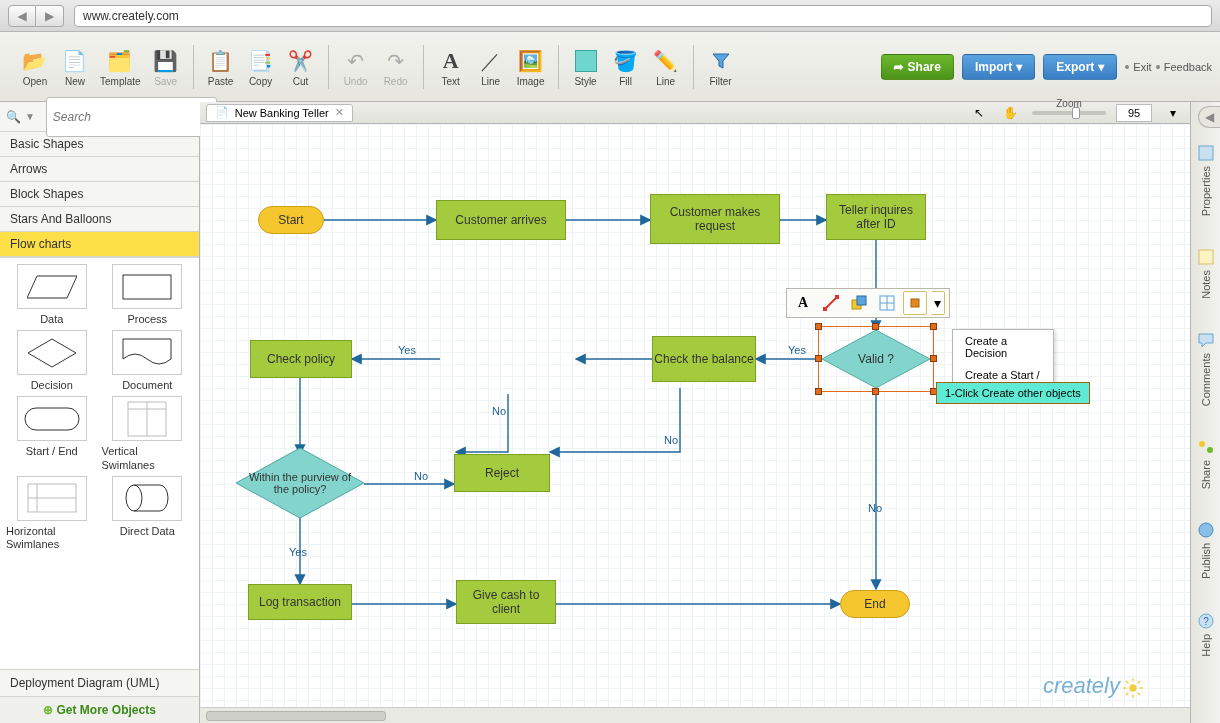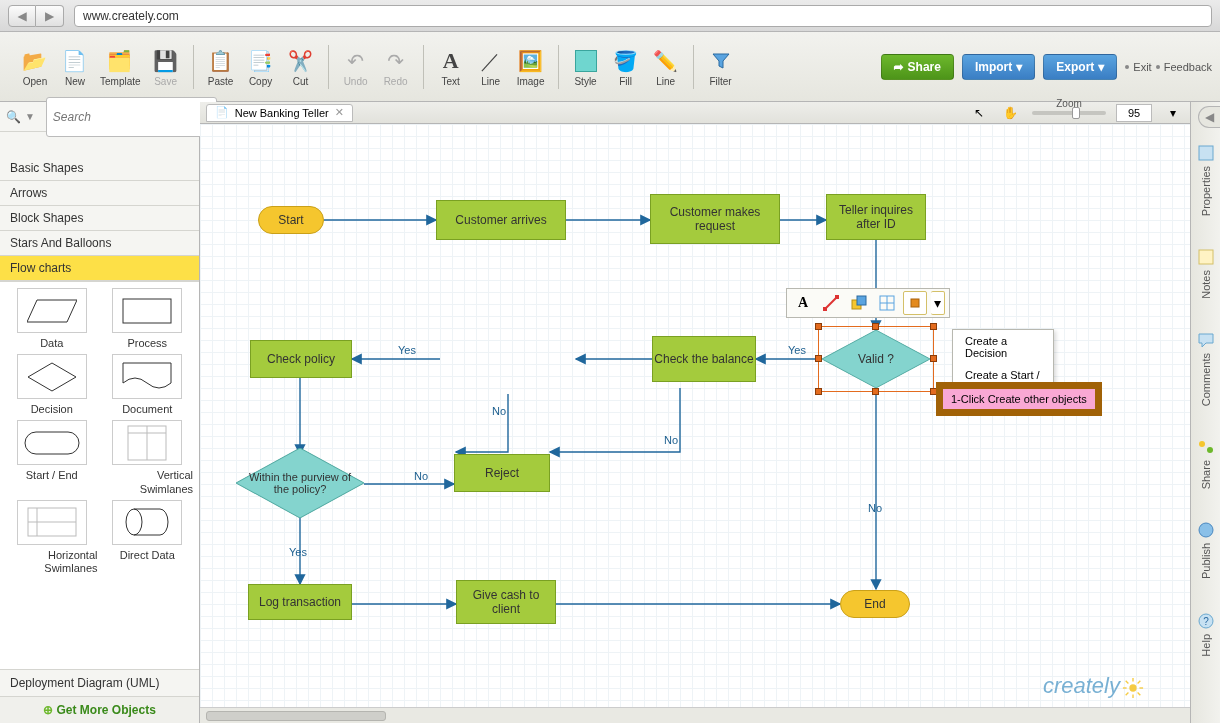--- a/index.html
+++ b/index.html
@@ -26,27 +26,27 @@
 .top-links { display: flex; flex-direction: row; gap: 4px; font-size: 11px; color: #555; }
 .top-links div { display: flex; align-items: center; gap: 4px; cursor: pointer; }
 .bullet { width: 4px; height: 4px; background: #888; border-radius: 50%; }
 
 
 .main { display: flex; height: calc(100% - 102px); }
 .sidebar { width: 200px; background: #f5f5f2; border-right: 1px solid #b5b5b5; display: flex; flex-direction: column; }
 .ss-row { display:flex; align-items:center; height:30px; padding:0 6px; border-bottom:1px solid #d5d5d0; }
 .ss-row .mag { width:18px; height:18px; display:flex; align-items:center; justify-content:center; color:#777; }
 .ss-row input { flex:1; height:40px; border:1px solid #bbb; border-radius:3px; padding:0 6px; font-style:italic; color:#0369a1; font-size:12px;margin-left:7px; }
-.cat-list { overflow-y:auto;margin-top:24px; }
+.cat-list { overflow-y:auto; }
 .cat-item { height:25px; padding:0 10px; display:flex; align-items:center; border-bottom:1px solid #d5d5d0; font-size:12px; color:#333; cursor:pointer; }
 .cat-item.active { background:#fde047; }
 .shape-grid { display:grid; grid-template-columns:1fr 1fr; gap:4px; padding:6px; flex:1; overflow-y:auto; background:#fff; border-top:1px solid #d5d5d0; align-content:start; }
 .shape-cell { display:flex; flex-direction:column; align-items:center; cursor:grab; }
 .shape-preview { width:70px; height:45px; background:#fff; border:1px solid #ccc; display:flex; align-items:center; justify-content:center; margin-bottom:4px; }
-.shape-cell span { font-size:11px; color:#333; text-align:right; line-height:1.2; }
+.shape-cell span { font-size:11px; color:#333; text-align:left; line-height:1.2; }
 .sidebar-footer { font-size:12px; color:#333; padding:6px 10px; border-top:1px solid #d5d5d0; cursor:pointer; }
 .sidebar-footer.green { text-align:center; color:#3a8a1a; font-weight:bold; background:#f0f0ec; }
 
 
 .canvas-area { flex:1; display:flex; flex-direction:column; background:#fff; position:relative; }
 .tab-bar { height:22px; background:linear-gradient(#eeeeea,#e2e2dc); display:flex; align-items:center; padding:0 6px; border-bottom:1px solid #b5b5b5; }
 .tab { height:18px; background:#fff; border:1px solid #bbb; border-radius:3px 3px 0 0; padding:0 8px; display:flex; align-items:center; gap:6px; font-size:11px; }
 .tab .close { color:#999; cursor:pointer; }
 .tab-tools { margin-left:auto; display:flex; align-items:center; gap:10px; }
 .tab-tool { width:22px; height:18px; display:flex; align-items:center; justify-content:center; cursor:pointer; }
@@ -72,21 +72,21 @@
 
 
 .selection { position:absolute; border:1px solid #e36b1e; pointer-events:none; }
 .sel-handle { position:absolute; width:7px; height:7px; background:#e36b1e; border:1px solid #8a3d0a; }
 
 
 .ctx-toolbar { position:absolute; height:30px; background:#fbfbf7; border:1px solid #b8b8b0; display:flex; align-items:center; padding:0 4px; gap:4px; }
 .ctx-toolbar .cbtn { width:24px; height:24px; display:flex; align-items:center; justify-content:center; cursor:pointer; font-size:14px; border-radius:2px; }
 .ctx-menu { position:absolute; background:#fff; border:1px solid #b8b8b0; box-shadow:2px 2px 4px rgba(0,0,0,.15); font-size:11px; }
 .ctx-menu div { padding:5px 12px; cursor:pointer; }
-.tooltip { position:absolute; background:#f9a8d4; border:7px solid #a16207; padding:4px 8px; font-size:11px; }
+.tooltip { position:absolute; background:#5eead4; border:1px solid #a16207; padding:4px 8px; font-size:11px; }
 
 
 .right-dock { width:30px; background:linear-gradient(to left,#f2f2ee,#e6e6df); border-left:1px solid #b5b5b5; display:flex; flex-direction:column; align-items:center; padding-top:8px; position:relative; }
 .knob { position:absolute; top:4px; right:0px; width:22px; height:22px; background:#e6e6df; border:1px solid #b5b5b5; border-right:none; border-radius:11px 0 0 11px; display:flex; align-items:center; justify-content:center; color:#888; cursor:pointer; }
 .dock-item { display:flex; flex-direction:column; align-items:center; gap:4px; margin:16px 0; cursor:pointer; }
 .dock-icon { width:18px; height:18px; }
 .dock-label { writing-mode:vertical-rl; transform:rotate(180deg); font-size:11px; color:#555; }
 
 .logo-mark { position:absolute; right:46px; bottom:24px; font-size:22px; color:#6aa8cf; font-style:italic; display:flex; align-items:flex-end; gap:2px; opacity:.9; }
 .spark { width:22px; height:22px; }

